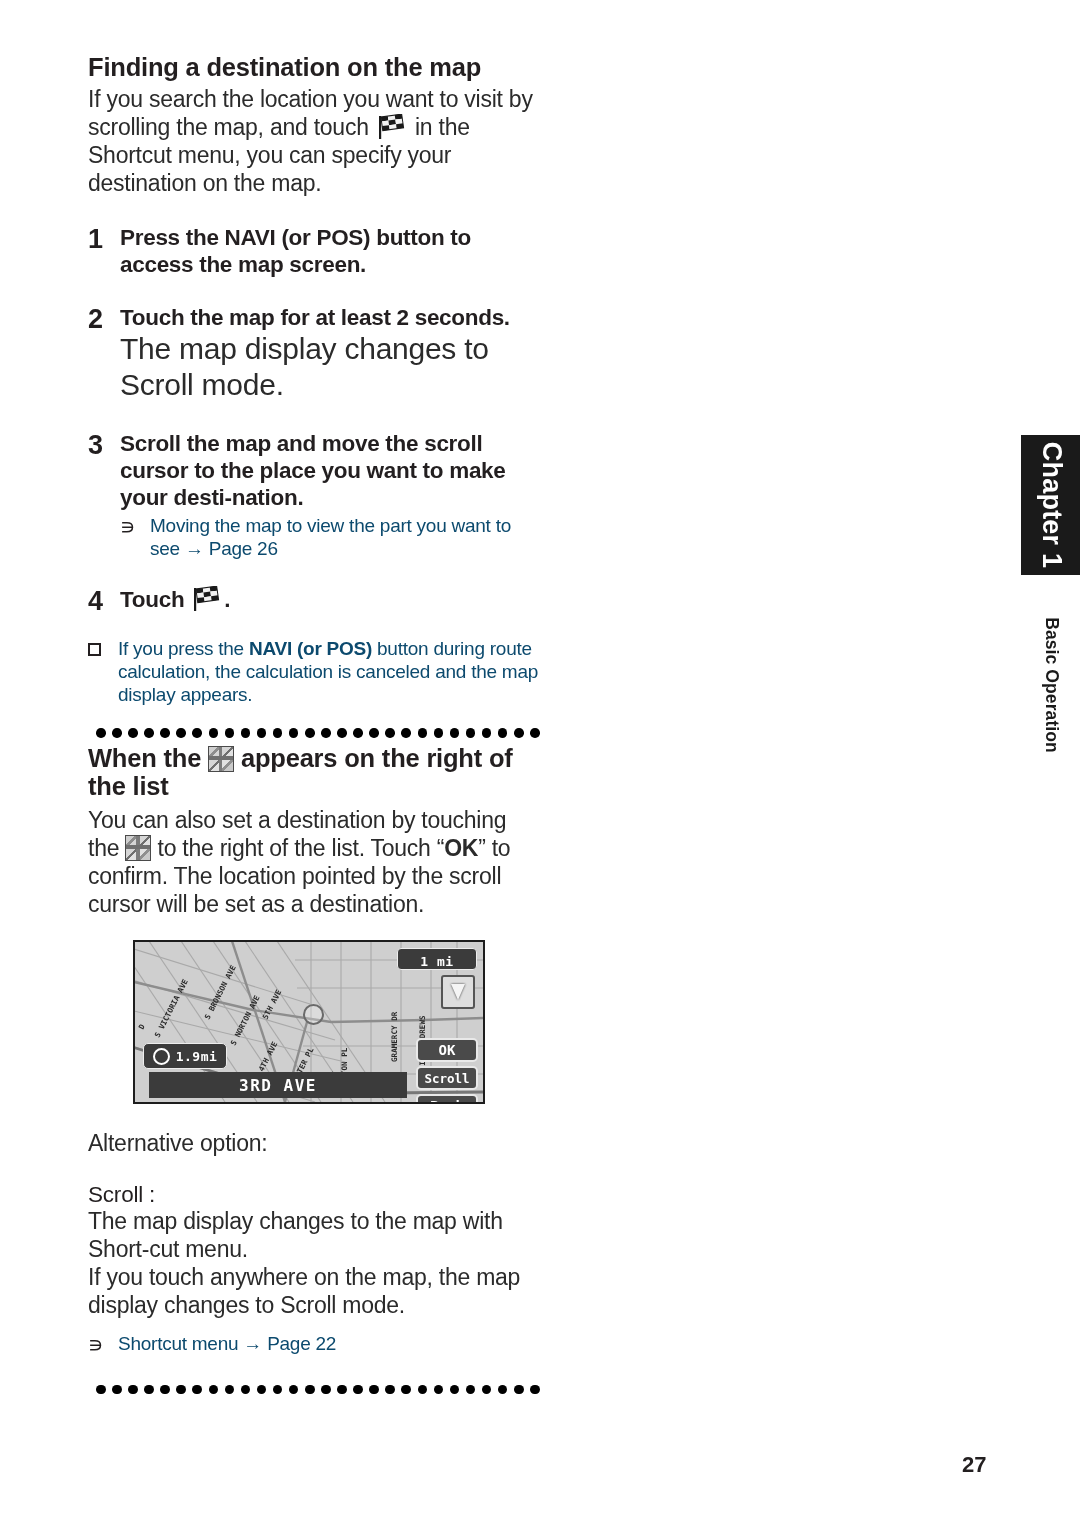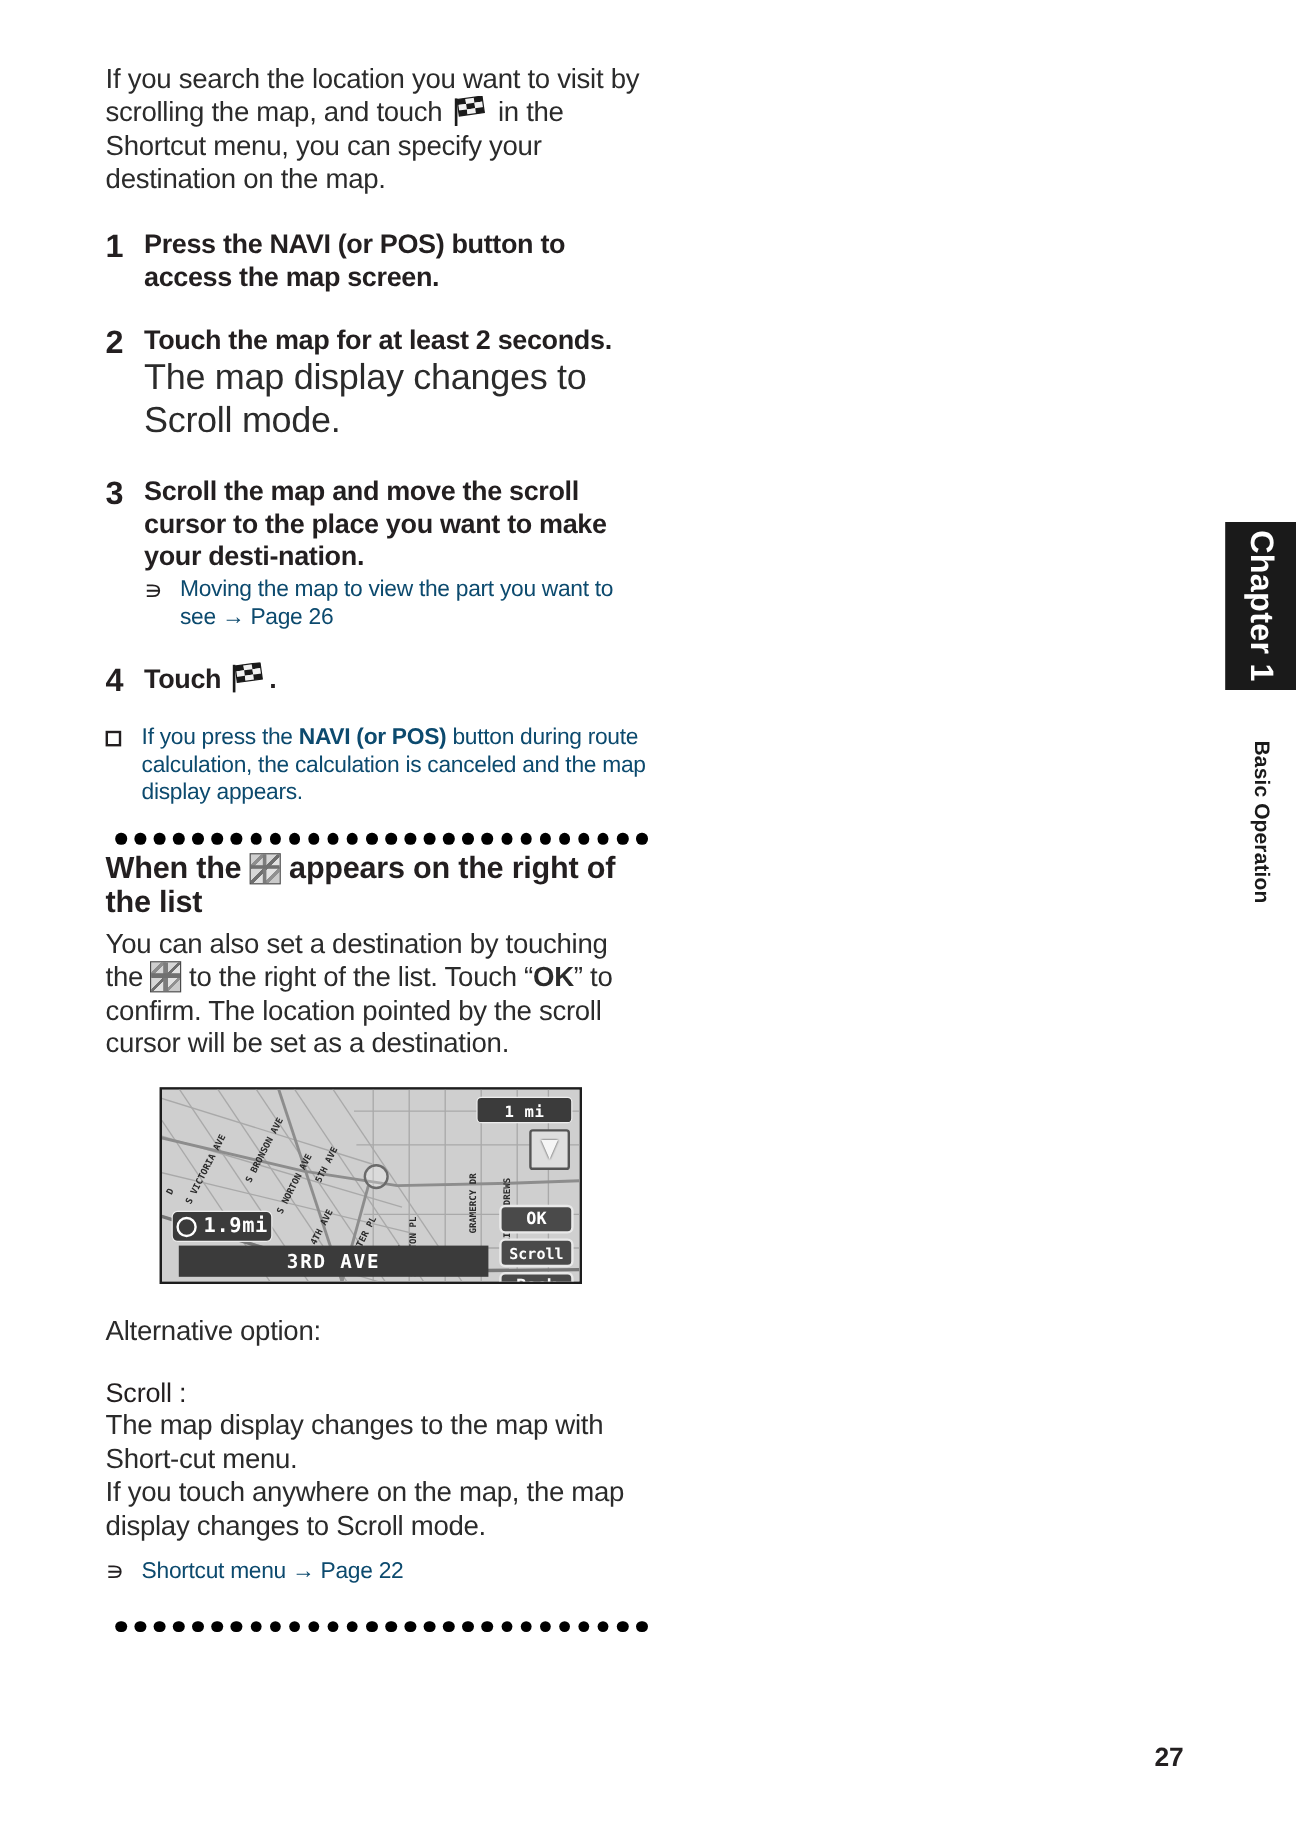--- a/index.html
+++ b/index.html
@@ -209,21 +209,21 @@
   .compass-badge .needle {
     width: 0; height: 0;
     border-left: 7px solid transparent;
     border-right: 7px solid transparent;
     border-top: 16px solid #f5f5f5;
     filter: drop-shadow(0 0 1px #333);
   }
   .dist-badge {
     left: 8px; bottom: 33px;
     width: 84px; height: 26px;
-    font-size: 17px;
+    font-size: 13px;
     gap: 6px;
     border-radius: 5px;
   }
   .dist-badge .clock {
     width: 13px; height: 13px;
     border: 2px solid #fff;
     border-radius: 50%;
     display:inline-block;
   }
   .street-bar {
@@ -319,20 +319,21 @@
 
   .inline-b { font-weight: bold; }
 </style>
 </head>
 <body>
 
 <div class="page">
 
   <div class="column">
 
+    <h1 class="section-title">Finding a destination on the map</h1>
 
     <p class="body"><span>If you search the location you want to visit by scrolling the map, and touch </span><span class="flag-icon"><svg viewBox="0 0 34 26" width="34" height="26" xmlns="http://www.w3.org/2000/svg">
          <rect x="4" y="2" width="2.2" height="23" fill="#1a1a1a"></rect>
          <g transform="rotate(-8 6 4)">
            <rect x="6" y="3" width="7" height="4.6" fill="#1a1a1a"></rect>
               <rect x="13" y="3" width="7" height="4.6" fill="#f2f2f2"></rect>
               <rect x="20" y="3" width="7" height="4.6" fill="#1a1a1a"></rect>
            <rect x="6" y="7.6" width="7" height="4.6" fill="#f2f2f2"></rect>
               <rect x="13" y="7.6" width="7" height="4.6" fill="#1a1a1a"></rect>
               <rect x="20" y="7.6" width="7" height="4.6" fill="#f2f2f2"></rect>

